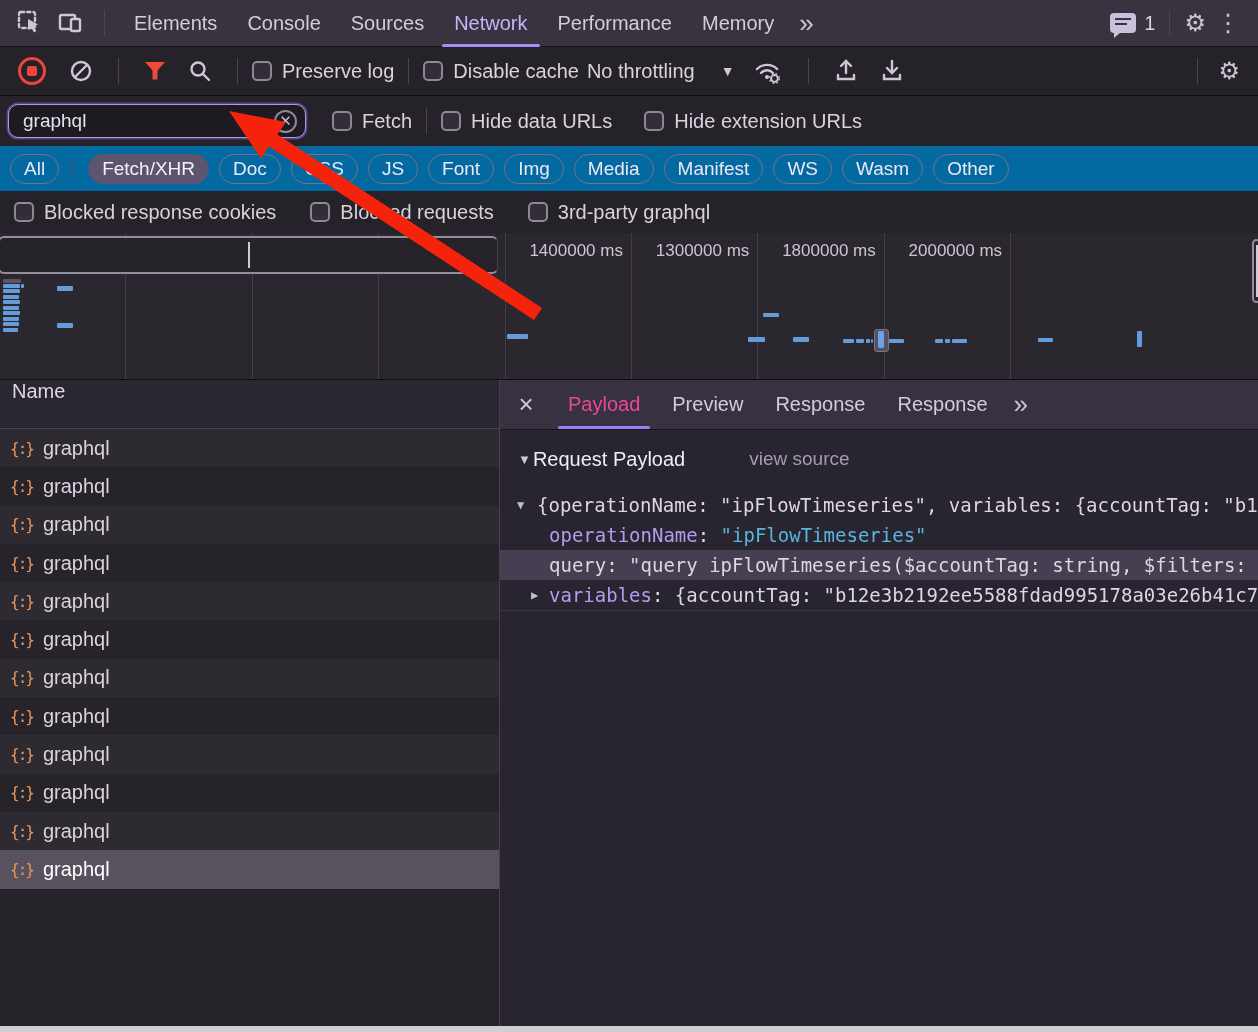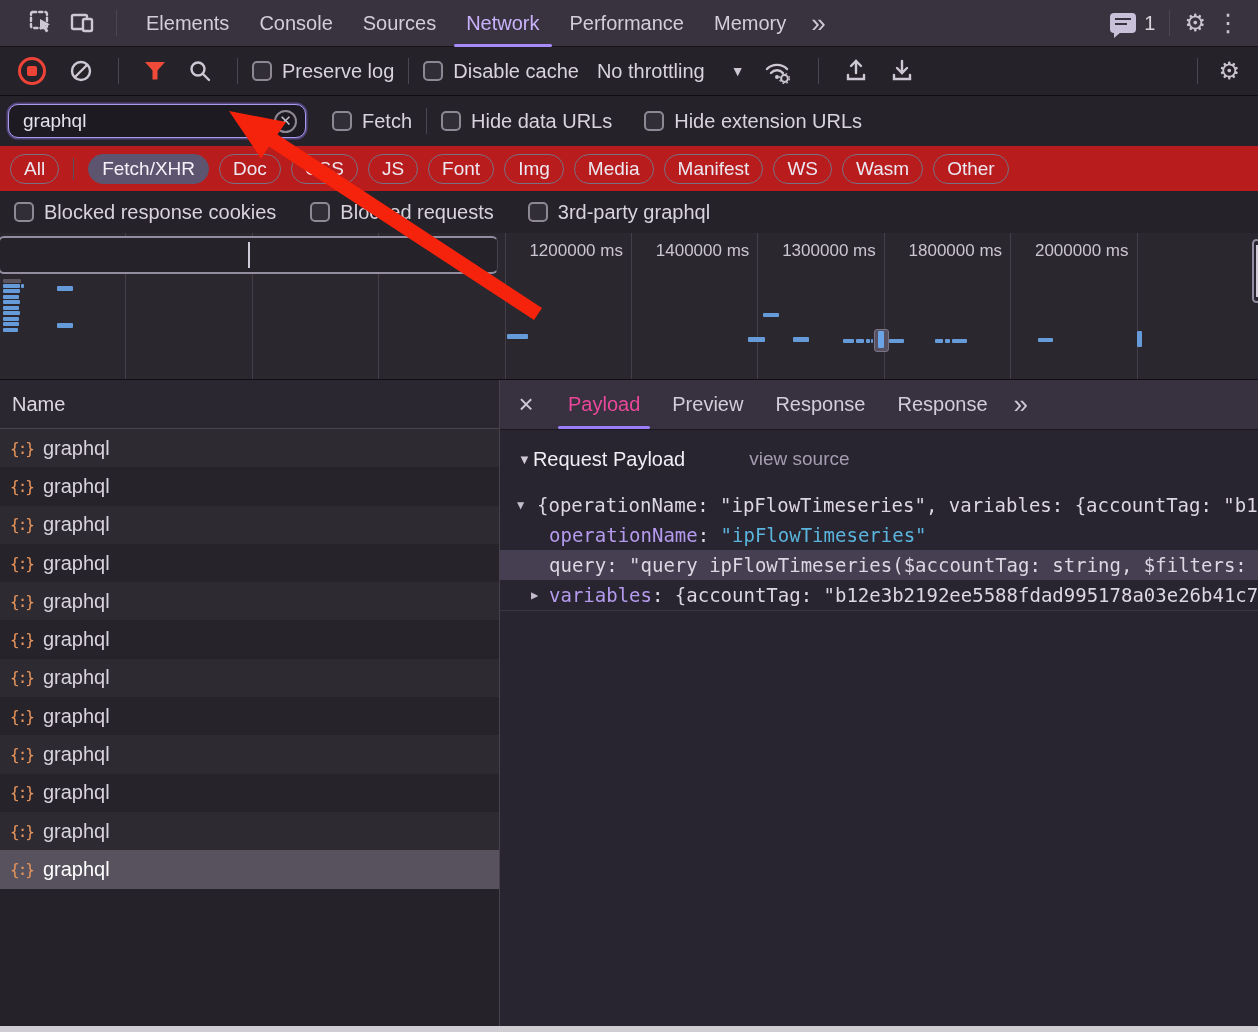--- a/index.html
+++ b/index.html
@@ -6,21 +6,21 @@
   body{
     width:1258px;height:1032px;overflow:hidden;position:relative;
     background:#262229;color:#d8d3dd;
     font-family:"Liberation Sans",sans-serif;
     -webkit-font-smoothing:antialiased;
   }
   .row{display:flex;align-items:center;box-sizing:border-box}
   .vdiv{width:1px;height:26px;background:#4c4652;margin:0 14px;flex:none}
 
   
-  .tabbar{height:47px;background:#393340;border-bottom:1px solid #17141a;padding-left:22px}
+  .tabbar{height:47px;background:#393340;border-bottom:1px solid #17141a;padding-left:10px}
   .tabbar .iconbtn{width:40px;height:40px;display:flex;align-items:center;justify-content:center;flex:none}
   .tab{padding:0 15px;height:47px;display:flex;align-items:center;font-size:20px;color:#d3cdda;position:relative;cursor:default;flex:none}
   .tab.active{color:#c9b2fb}
   .tab.active::after{content:"";position:absolute;left:3px;right:3px;bottom:0;height:3px;background:#a78bfa;border-radius:2px}
   .more-glyph{font-size:26px;color:#cdc8d4;padding:0 10px;letter-spacing:-2px}
   .tab-right{margin-left:auto;display:flex;align-items:center;padding-right:8px}
   .chatwrap{display:flex;align-items:center;gap:8px;font-size:20px;color:#d8d3dd}
   .chaticon{width:26px;height:20px;background:#c9c0da;border-radius:4px;position:relative}
   .chaticon::before{content:"";position:absolute;left:5px;top:5px;right:5px;height:2px;background:#393340}
   .chaticon::after{content:"";position:absolute;left:5px;top:10px;right:9px;height:2px;background:#393340}
@@ -28,33 +28,33 @@
   .gear{font-size:24px;color:#c9c4cf;line-height:1}
   .kebab{font-size:24px;color:#c9c4cf;padding:0 10px;letter-spacing:0}
 
   
   .toolbar{height:49px;background:#262229;padding-left:12px;border-bottom:1px solid #100d13}
   .rec{width:22px;height:22px;border:3px solid #ee4437;border-radius:50%;display:flex;align-items:center;justify-content:center;flex:none;margin:0 12px 0 6px}
   .rec .sq{width:10px;height:10px;background:#ee4437;border-radius:2px}
   .toolicon{margin:0 11px;flex:none;display:flex;align-items:center;justify-content:center}
   .cbox{width:20px;height:20px;border:2px solid #8d8894;border-radius:5px;background:#322e38;flex:none;margin-right:10px;box-sizing:border-box}
   .tlabel{font-size:20px;color:#d8d3dd;white-space:nowrap}
-  .throttle{display:flex;align-items:center;gap:26px;margin-left:18px;font-size:20px;color:#d8d3dd}
+  .throttle{display:flex;align-items:center;gap:26px;margin-left:8px;font-size:20px;color:#d8d3dd}
   .caret{font-size:14px;color:#cdc8d4}
   .toolbar .spacer{flex:1}
 
   
   .filterrow{height:50px;background:#262229;padding-left:8px}
   .searchbox{width:298px;height:34px;background:#1e1a22;border:1px solid #a89bef;border-radius:10px;box-shadow:0 0 0 1.5px #55467e;display:flex;align-items:center;padding:0 8px 0 12px;box-sizing:border-box}
   .searchbox input{flex:1;background:transparent;border:none;outline:none;color:#e6e2ec;font-size:19px;font-family:"Liberation Sans",sans-serif;min-width:0}
   .clearbtn{width:23px;height:23px;border:2px solid #8d8894;border-radius:50%;color:#c6c1cd;font-size:15px;display:flex;align-items:center;justify-content:center;flex:none;box-sizing:border-box}
   .filterrow .gap{width:26px;flex:none}
 
   
-  .chiprow{height:45px;background:#b91c1c;padding-left:10px;gap:10px}
+  .chiprow{height:45px;background:#0369a1;padding-left:10px;gap:10px}
   .chip{height:30px;padding:0 13px;border:1.5px solid #777183;border-radius:16px;font-size:19px;color:#ece8f1;display:flex;align-items:center;flex:none;box-sizing:border-box;background:transparent}
   .chip.active{background:#5d5570;border-color:#5d5570;color:#f4f1f8}
   .chipdiv{width:1px;height:22px;background:#56505e;margin:0 4px;flex:none}
 
   
   .checkrow{height:42px;background:#262229;padding-left:14px;gap:34px}
   .checkitem{display:flex;align-items:center}
 
   
   .timeline{height:147px;background:#2b272e;position:relative;border-bottom:1px solid #100d13;box-sizing:border-box;display:flex;overflow:hidden}
@@ -65,21 +65,21 @@
   .bar.markerbox{background:#565061;border:1px solid #7a7386;border-radius:3px}
   .bar.markerbar{background:#6aa3e6;border-radius:1px}
   .grip{position:absolute;width:9px;background:#49434f;border:2px solid #948da1;border-radius:6px;box-sizing:border-box}
   .grip::after{content:"";position:absolute;left:50%;top:4px;bottom:4px;width:2px;margin-left:-1px;background:#cfc9d8}
   .grip.left{left:-2px;top:3px;height:38px}
   .grip.right{right:-3px;top:6px;height:64px}
 
   
   .main{display:flex;height:646px}
   .left{width:500px;flex:none;border-right:1px solid #46414d;box-sizing:border-box;background:#26222a;display:flex;flex-direction:column}
-  .name-header{height:49px;flex:none;display:flex;align-items:center;padding-left:12px;font-size:20px;color:#dcd7e2;background:#2b2731;border-bottom:1px solid #4a4450;box-sizing:border-box}
+  .name-header{height:49px;flex:none;display:flex;padding-left:12px;font-size:20px;color:#dcd7e2;background:#2b2731;border-bottom:1px solid #4a4450;box-sizing:border-box}
   .rrow{height:38.3px;flex:none;display:flex;align-items:center;padding-left:10px;font-size:20px;gap:10px;color:#d8d3dd}
   .rrow.odd{background:#2e2a32}
   .rrow.even{background:#27232b}
   .rrow.selected{background:#57525d;color:#ffffff}
   .ricon{color:#e8955c;font-family:"DejaVu Sans Mono",monospace;font-size:16px;letter-spacing:-2px;flex:none}
 
   .right{flex:1;min-width:0;background:#282430;display:flex;flex-direction:column}
   .dtabs{height:49px;flex:none;background:#373140;border-bottom:1px solid #1a171e;display:flex;align-items:center}
   .dclose{width:52px;text-align:center;font-size:26px;color:#cdc8d4;flex:none}
   .dtab{padding:0 16px;height:49px;display:flex;align-items:center;font-size:20px;color:#d3cdda;position:relative;flex:none}
@@ -254,21 +254,20 @@
       <span class="tlabel">3rd-party graphql</span>
     </span>
   </div>
 
 <div class="timeline" id="timeline">
   <div id="timeline-cells" class="row" style="align-items:stretch;height:100%">
       <div class="tcell">200000 ms</div>
       <div class="tcell">400000 ms</div>
       <div class="tcell">600000 ms</div>
       <div class="tcell">800000 ms</div>
-      <div class="tcell">1200000 ms</div>
       <div class="tcell">1400000 ms</div>
       <div class="tcell">1300000 ms</div>
       <div class="tcell">1800000 ms</div>
       <div class="tcell">2000000 ms</div>
     </div>
   <div id="timeline-bars">
       <div class="bar gray" style="left: 3px; top: 46px; width: 18px; height: 4px;"></div>
       <div class="bar blue" style="left: 3px; top: 51px; width: 17px; height: 4px;"></div>
       <div class="bar blue" style="left: 21px; top: 51px; width: 3px; height: 4px;"></div>
       <div class="bar blue" style="left: 3px; top: 56px; width: 17px; height: 4px;"></div>

